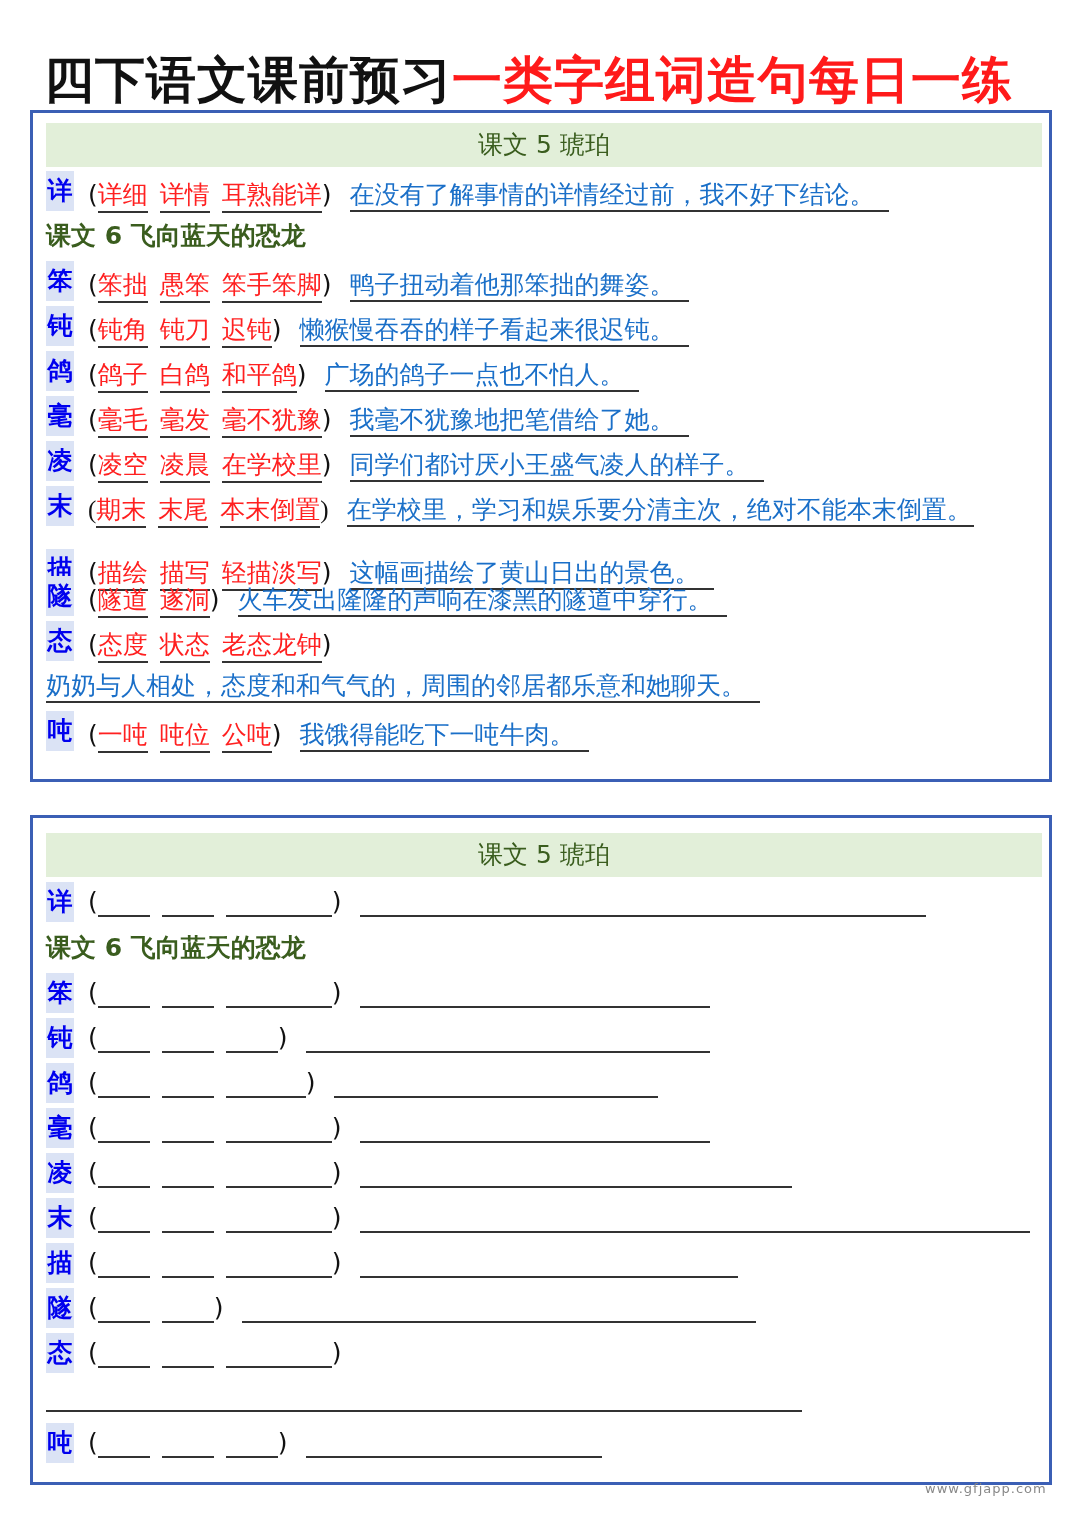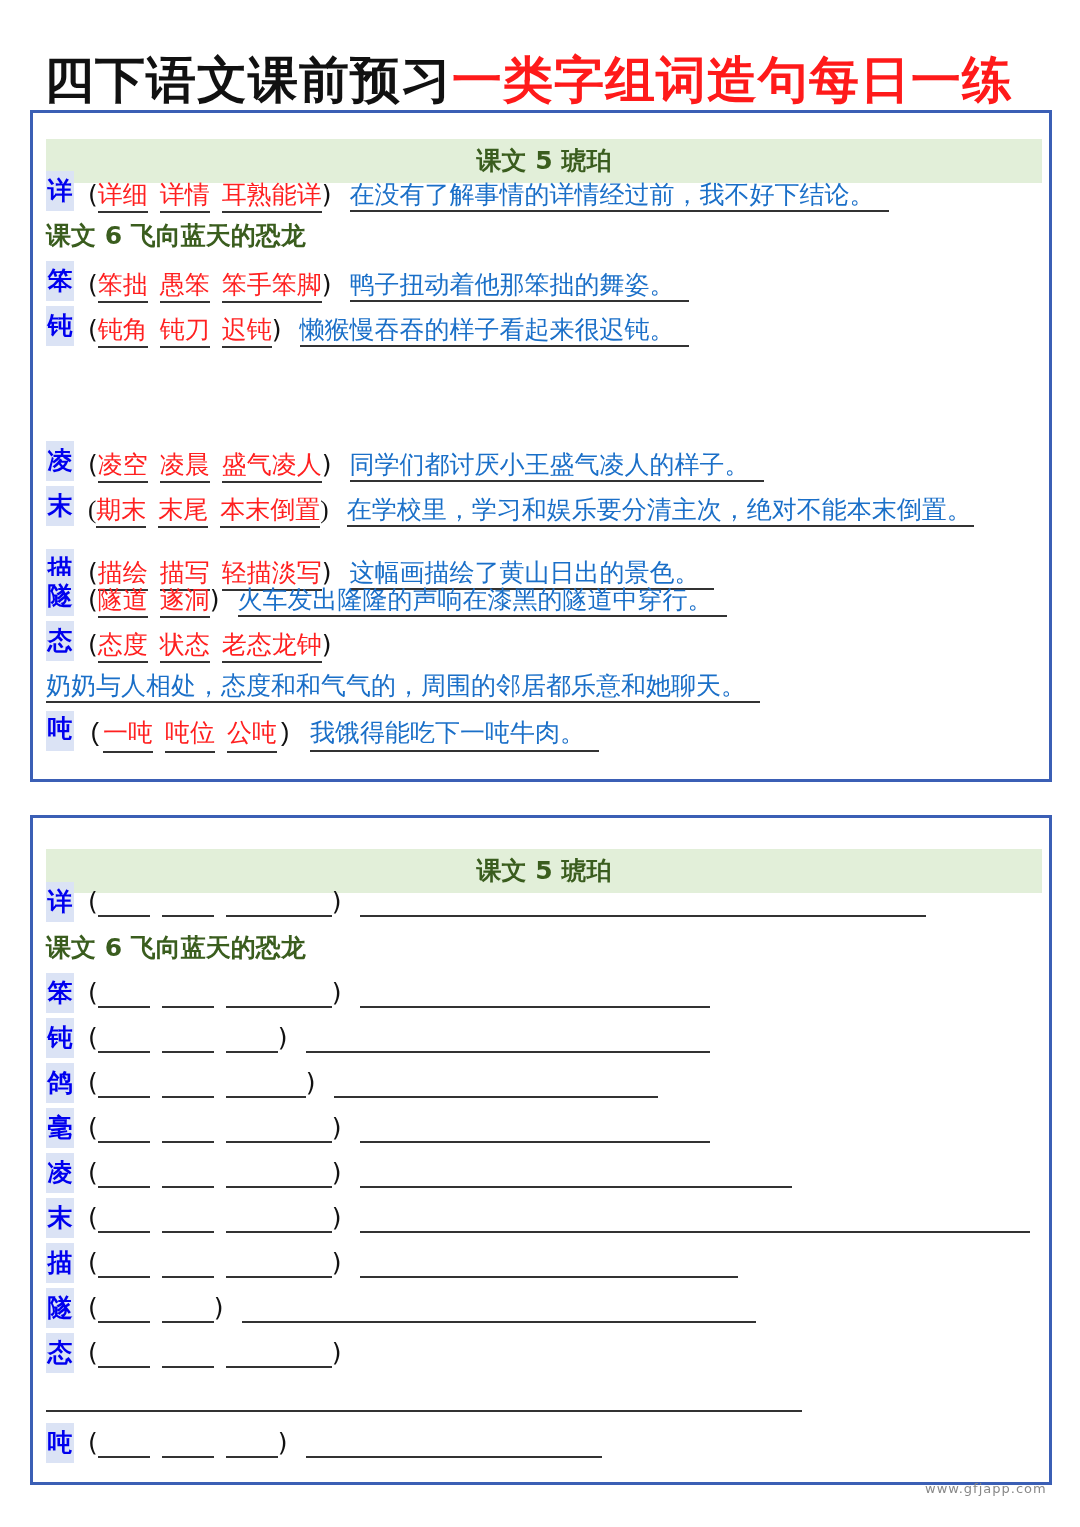--- a/index.html
+++ b/index.html
@@ -7,21 +7,21 @@
          font-family: "DejaVu Sans", "Liberation Sans", sans-serif; }
   .title { position:absolute; left:44px; top:48px; height:64px; white-space:nowrap;
            font-size:50px; font-weight:bold; letter-spacing:1px; line-height:64px; }
   .title .black { color:#111111; }
   .title .red { color:#ff1a1a; }
   .panel { position:absolute; left:30px; width:1022px; border:3px solid #3b5fb5;
            box-sizing:border-box; background:#fff; }
   .panel.p1 { top:110px; height:672px; }
   .panel.p2 { top:815px; height:670px; }
   .lesson-head { position:absolute; left:13px; width:996px; height:44px; background:#e2efd9;
-                 color:#3a5d1e; font-weight:bold; font-size:25px; text-align:center; line-height:44px;margin-top:16px; }
+                 color:#3a5d1e; font-weight:normal; font-size:25px; text-align:center; line-height:44px; }
   .row { position:absolute; left:13px; height:40px; line-height:40px; white-space:nowrap; font-size:25px; }
   .ch { display:inline-block; width:28px; height:40px; background:#dbe3f5; color:#0000ee; font-weight:bold;
         text-align:center; margin-right:14px; vertical-align:top; }
   .par { color:#111; }
   .w { color:#ff2020; border-bottom:2px solid #333; padding-bottom:1px; margin-right:12px; display:inline-block; line-height:30px;margin-top:9px; }
   .w.last { margin-right:0; }
   .sent { color:#1a6fc8; border-bottom:2px solid #333; display:inline-block; line-height:30px; margin-left:18px; padding-right:14px; }
   .sub { position:absolute; left:13px; color:#3a5d1e; font-weight:bold; font-size:25px; line-height:40px; height:40px; }
   .blank { display:inline-block; border-bottom:2px solid #333; height:26px; vertical-align:middle; margin-right:12px; }
   .blank.last { margin-right:0; }
@@ -44,39 +44,45 @@
   </div>
 
   <div class="sub" style="top:103px;">课文 6 飞向蓝天的恐龙</div>
 
   <div class="row" style="top:193px;">
     <span class="ch">钝</span><span class="par">(</span><span class="w">钝角</span><span class="w">钝刀</span><span class="w last">迟钝</span><span class="par">)</span><span class="sent">懒猴慢吞吞的样子看起来很迟钝。</span>
   </div>
   <div class="row" style="top:148px;">
     <span class="ch">笨</span><span class="par">(</span><span class="w">笨拙</span><span class="w">愚笨</span><span class="w last">笨手笨脚</span><span class="par">)</span><span class="sent">鸭子扭动着他那笨拙的舞姿。</span>
   </div>
+  <div class="row" style="top:238px;">
+    <span class="ch">鸽</span><span class="par">(</span><span class="w">鸽子</span><span class="w">白鸽</span><span class="w last">和平鸽</span><span class="par">)</span><span class="sent">广场的鸽子一点也不怕人。</span>
+  </div>
+  <div class="row" style="top:283px;">
+    <span class="ch">毫</span><span class="par">(</span><span class="w">毫毛</span><span class="w">毫发</span><span class="w last">毫不犹豫</span><span class="par">)</span><span class="sent">我毫不犹豫地把笔借给了她。</span>
+  </div>
   <div class="row" style="top:328px;">
-    <span class="ch">凌</span><span class="par">(</span><span class="w">凌空</span><span class="w">凌晨</span><span class="w last">盛气凌人</span><span class="par">)</span><span class="sent">同学们都讨厌小王盛气凌人的样子。</span>
+    <span class="ch">凌</span><span class="par">(</span><span class="w">凌空</span><span class="w">凌晨</span><span class="w last">在学校里</span><span class="par">)</span><span class="sent">同学们都讨厌小王盛气凌人的样子。</span>
   </div>
   <div class="row" style="top:373px;font-family:Liberation Serif, serif;">
     <span class="ch">末</span><span class="par">(</span><span class="w">期末</span><span class="w">末尾</span><span class="w last">本末倒置</span><span class="par">)</span><span class="sent" style="padding-right:2px;">在学校里，学习和娱乐要分清主次，绝对不能本末倒置。</span>
   </div>
   <div class="row" style="top:436px;">
     <span class="ch">描</span><span class="par">(</span><span class="w">描绘</span><span class="w">描写</span><span class="w last">轻描淡写</span><span class="par">)</span><span class="sent">这幅画描绘了黄山日出的景色。</span>
   </div>
   <div class="row" style="top:463px;">
     <span class="ch">隧</span><span class="par">(</span><span class="w">隧道</span><span class="w last">遂洞</span><span class="par">)</span><span class="sent">火车发出隆隆的声响在漆黑的隧道中穿行。</span>
   </div>
   <div class="row" style="top:508px;">
     <span class="ch">态</span><span class="par">(</span><span class="w">态度</span><span class="w">状态</span><span class="w last">老态龙钟</span><span class="par">)</span>
   </div>
   <div class="row" style="top:553px;">
     <span class="sent" style="margin-left:0;text-align:right;">奶奶与人相处，态度和和气气的，周围的邻居都乐意和她聊天。</span>
   </div>
-  <div class="row" style="top:598px;font-family:Liberation Mono, monospace;">
+  <div class="row" style="top:598px;">
     <span class="ch">吨</span><span class="par">(</span><span class="w">一吨</span><span class="w">吨位</span><span class="w last">公吨</span><span class="par">)</span><span class="sent">我饿得能吃下一吨牛肉。</span>
   </div>
 </div>
 
 <div class="panel p2">
   <div class="lesson-head" style="top:15px;">课文 5 琥珀</div>
 
   <div class="row" style="top:64px;">
     <span class="ch">详</span><span class="par">(</span><span class="blank" style="width:52px"></span><span class="blank" style="width:52px"></span><span class="blank last" style="width:106px"></span><span class="par">)</span><span class="lineblank" style="width:566px"></span>
   </div>

